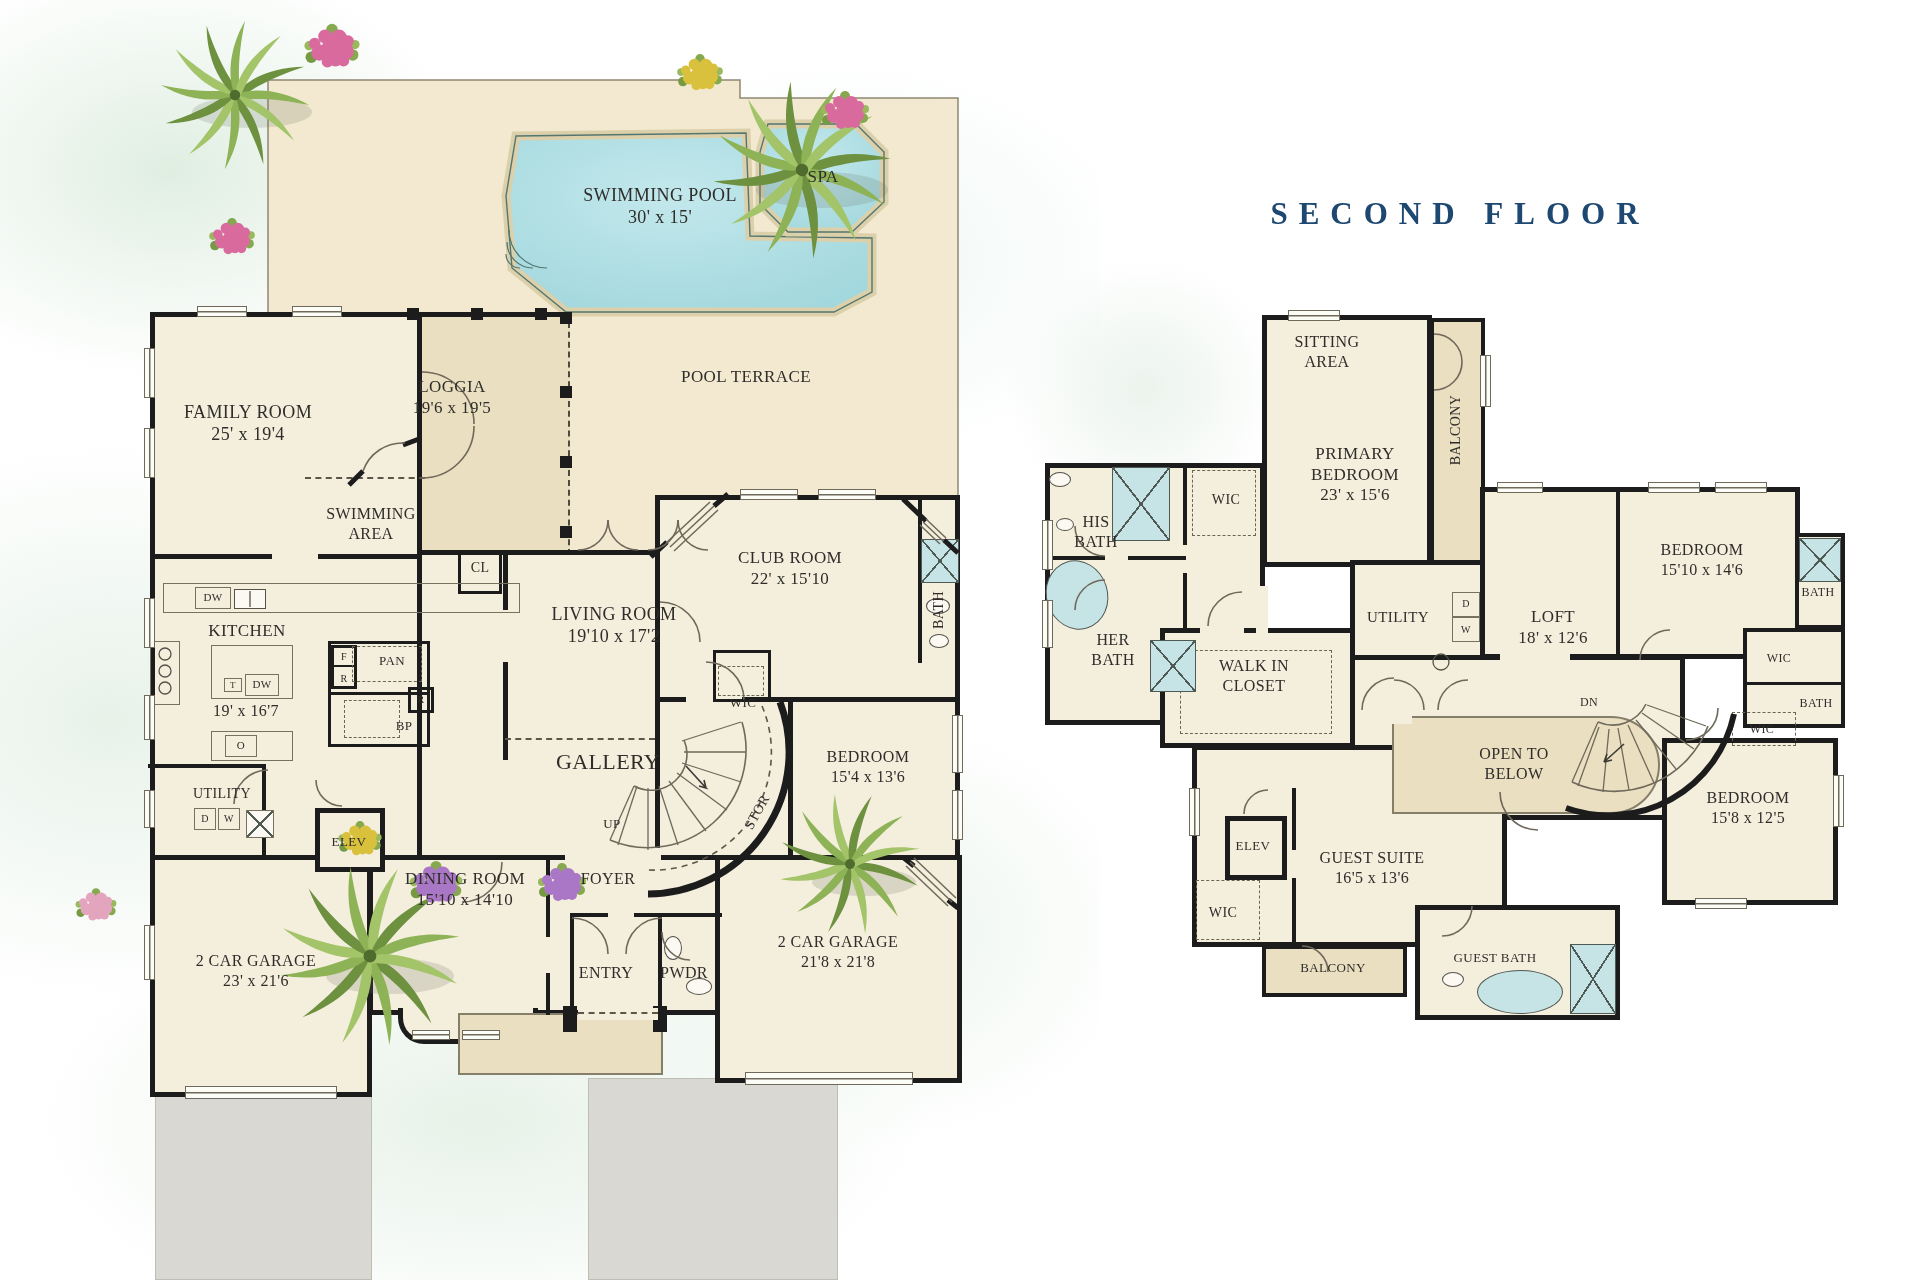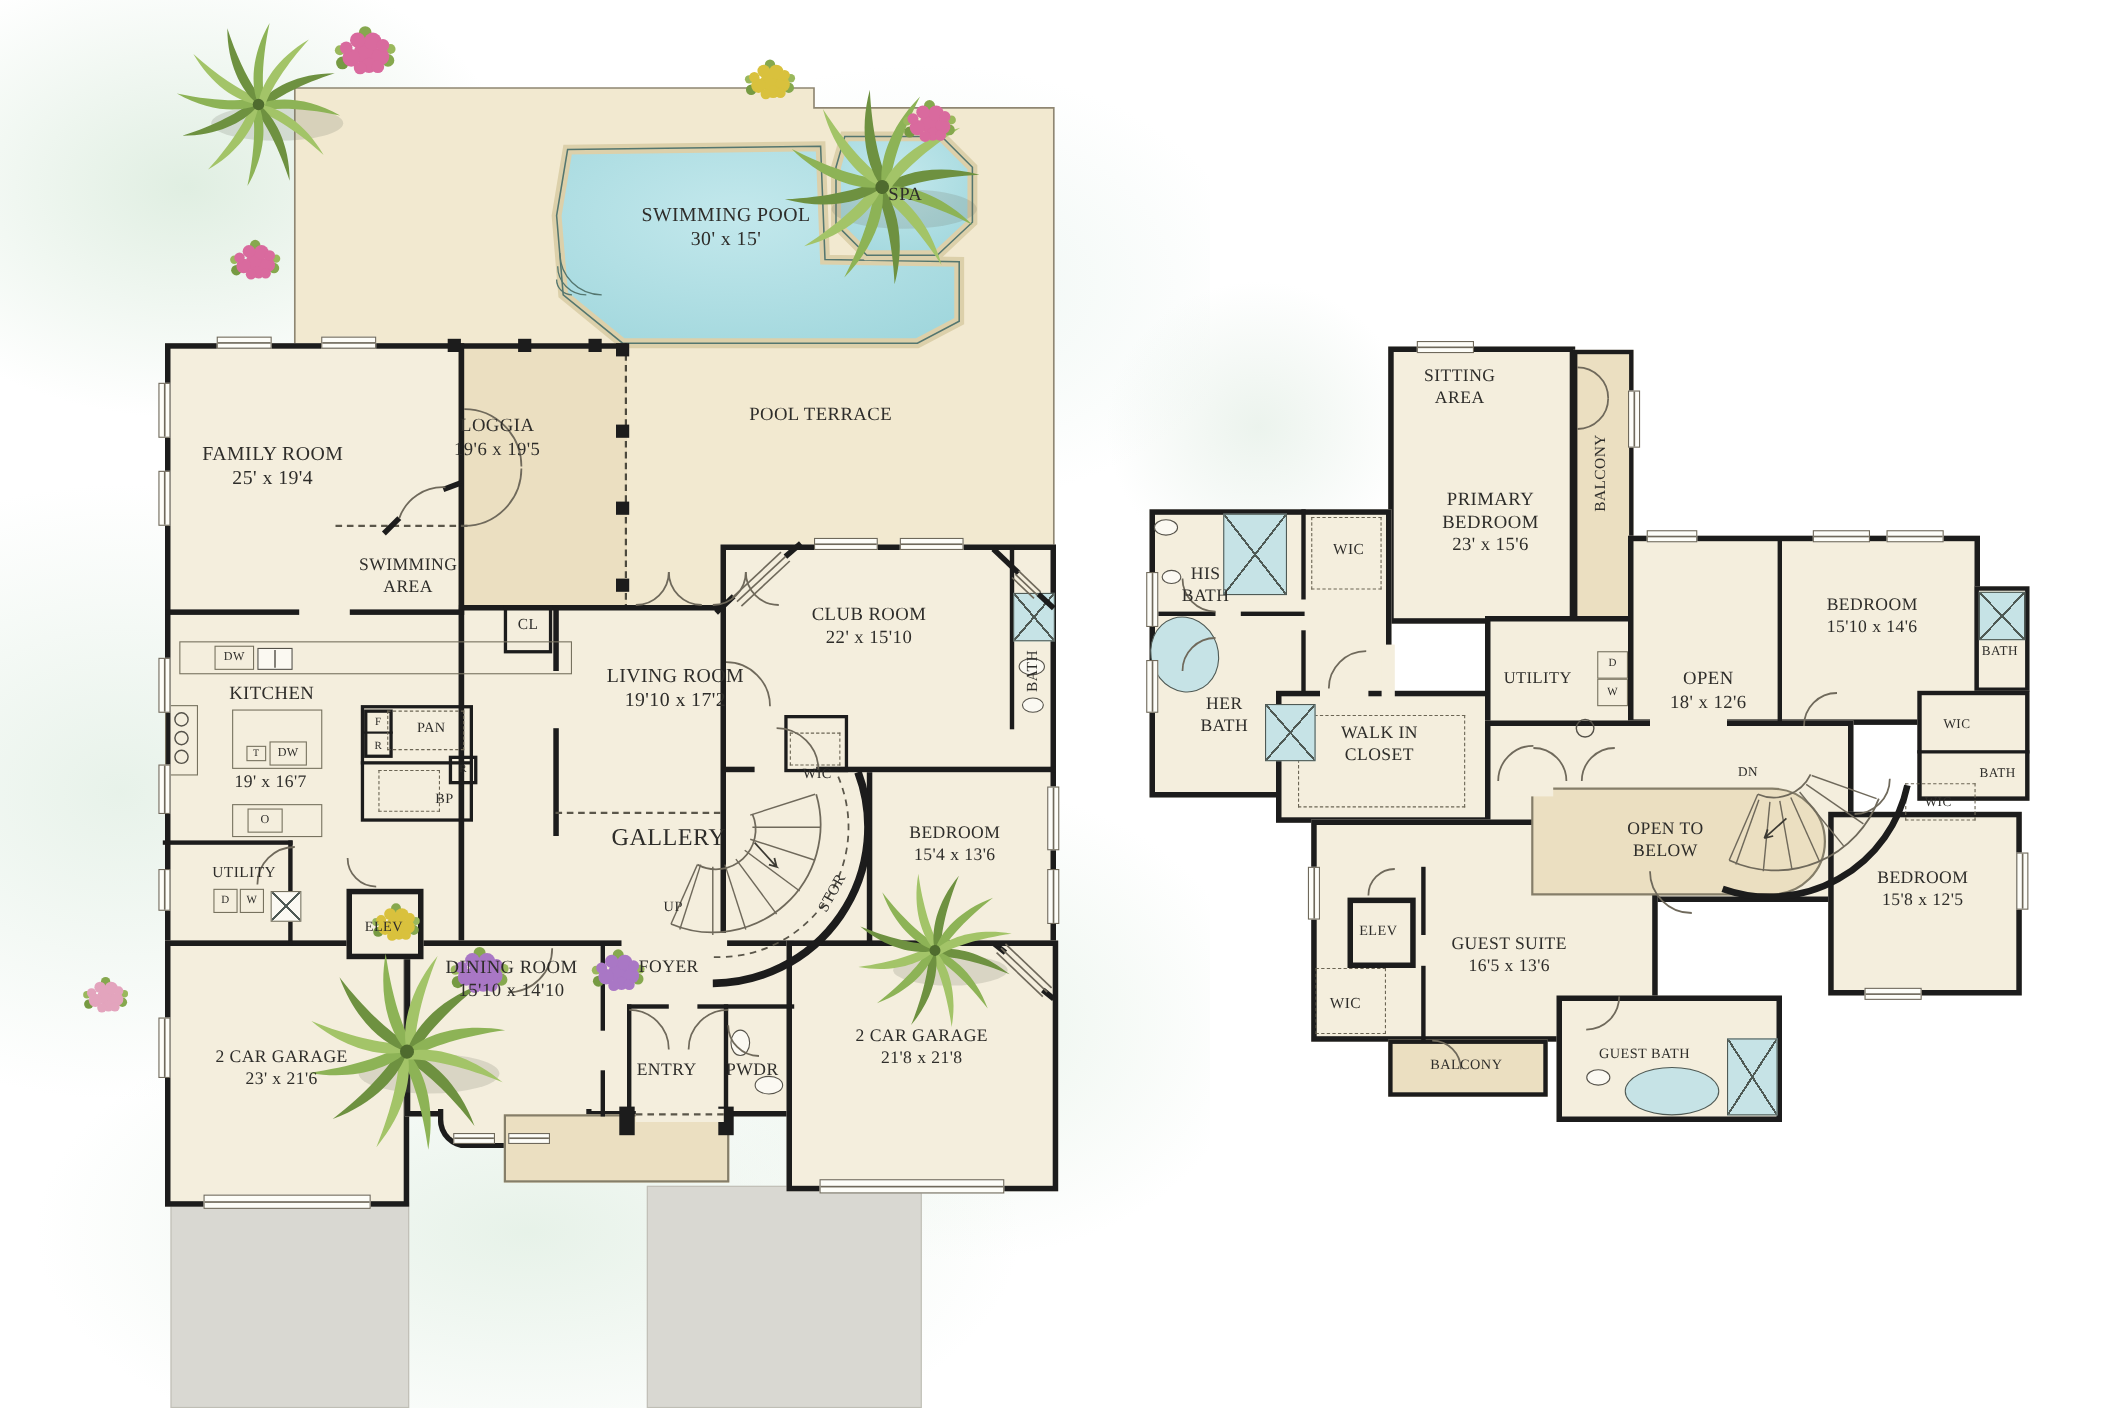--- a/index.html
+++ b/index.html
@@ -528,21 +528,21 @@
       <div class="room-label" style="left: 1398px; top: 617px; font-size: 15px; transform: translate(-50%, -50%);">
         <div>UTILITY</div>
       </div>
       <div class="room-label" style="left: 1466px; top: 604px; font-size: 10px; transform: translate(-50%, -50%);">
         <div>D</div>
       </div>
       <div class="room-label" style="left: 1466px; top: 630px; font-size: 10px; transform: translate(-50%, -50%);">
         <div>W</div>
       </div>
       <div class="room-label" style="left: 1553px; top: 628px; font-size: 17px; transform: translate(-50%, -50%);">
-        <div>OPEN</div>
+        <div>LOFT</div>
         <div>18' x 12'6</div>
       </div>
       <div class="room-label" style="left: 1702px; top: 560px; font-size: 16px; transform: translate(-50%, -50%);">
         <div>BEDROOM</div>
         <div>15'10 x 14'6</div>
       </div>
       <div class="room-label" style="left: 1818px; top: 592px; font-size: 12px; transform: translate(-50%, -50%);">
         <div>BATH</div>
       </div>
       <div class="room-label" style="left: 1779px; top: 658px; font-size: 12px; transform: translate(-50%, -50%);">
@@ -576,13 +576,14 @@
         <div>WIC</div>
       </div>
       <div class="room-label" style="left: 1333px; top: 968px; font-size: 13px; transform: translate(-50%, -50%);">
         <div>BALCONY</div>
       </div>
       <div class="room-label" style="left: 1495px; top: 958px; font-size: 13px; transform: translate(-50%, -50%);">
         <div>GUEST BATH</div>
       </div>
     </div>
 
+  <div id="title">SECOND FLOOR</div>
 </div>
 
 </body></html>

